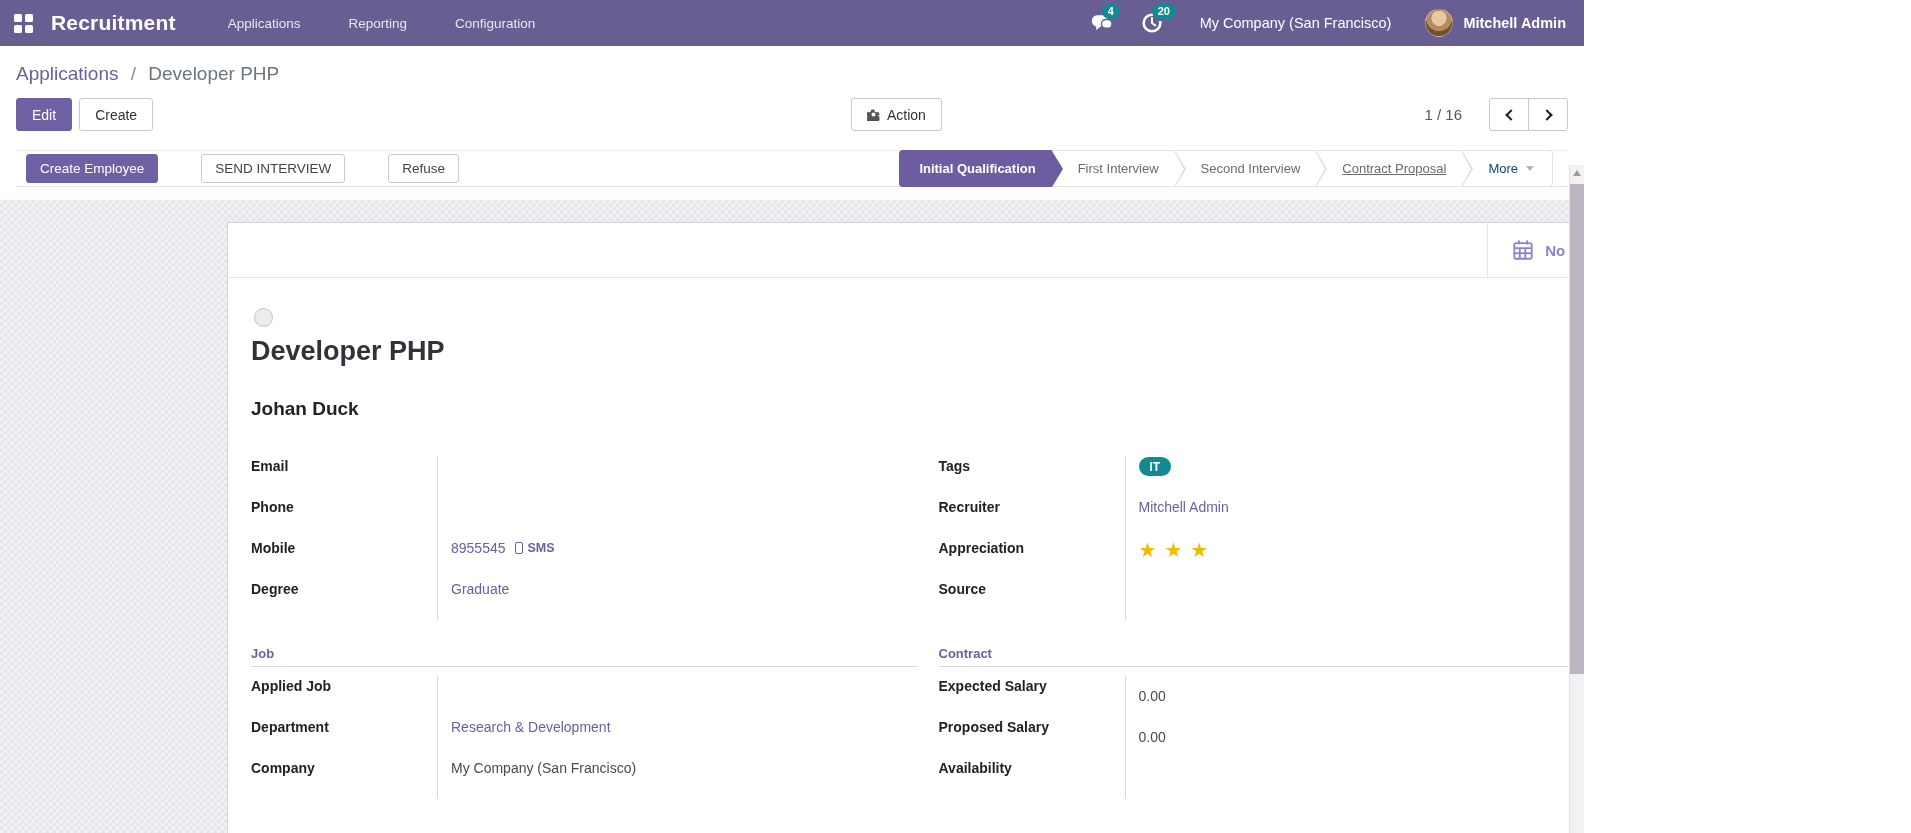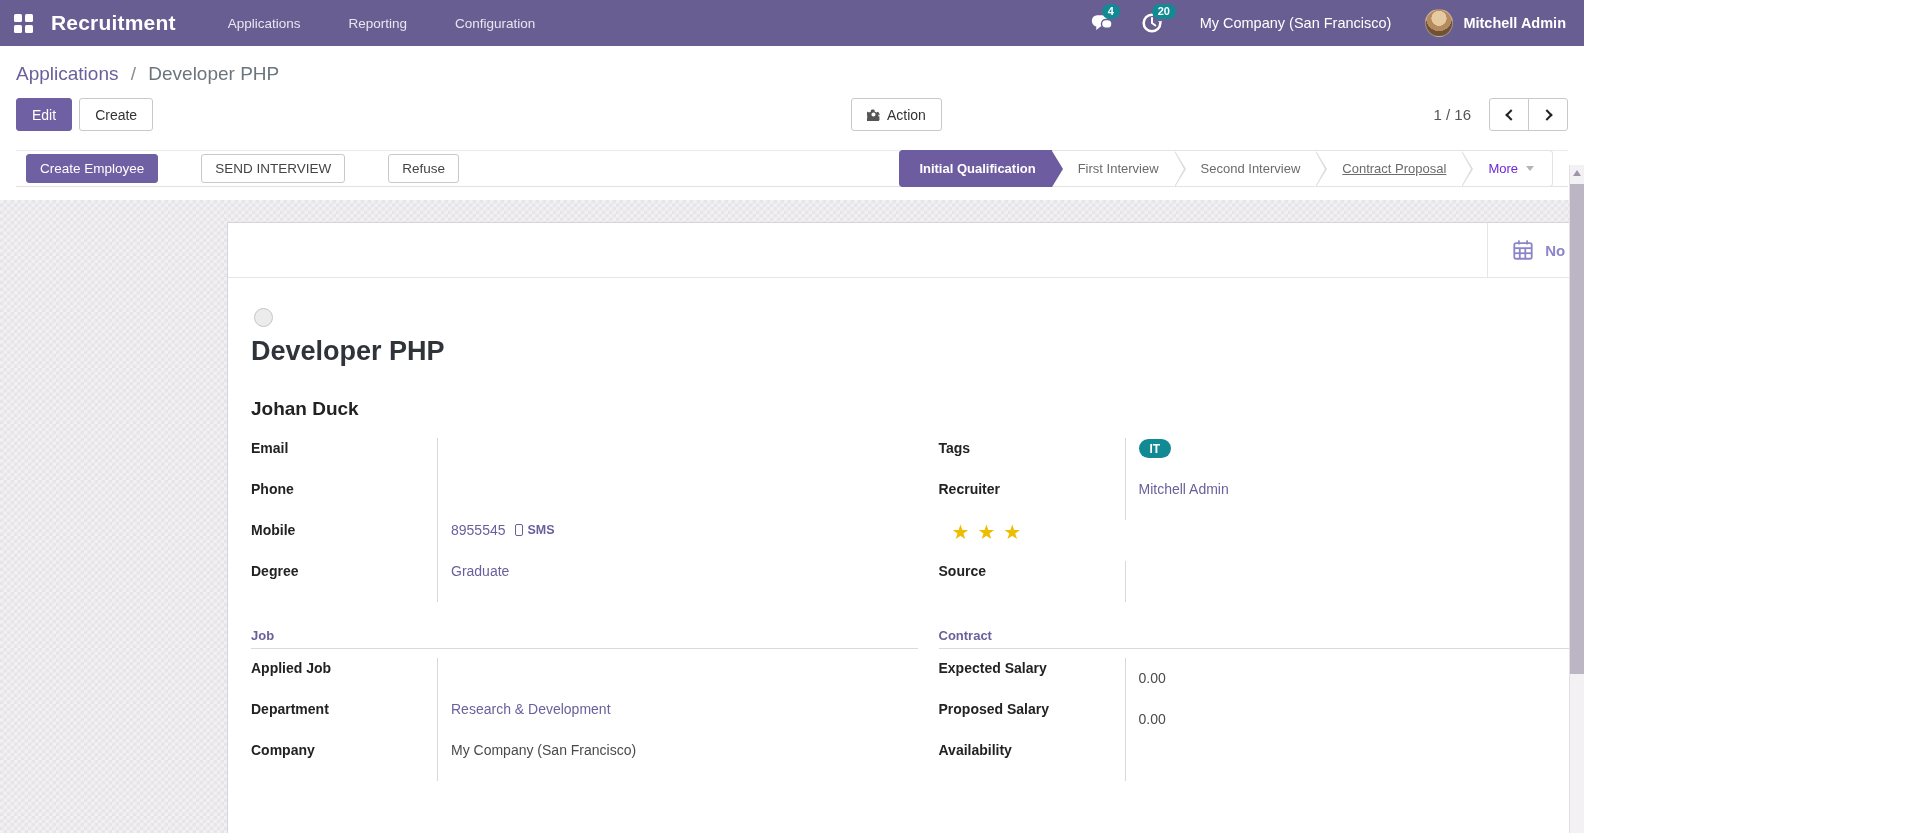--- a/index.html
+++ b/index.html
@@ -26,63 +26,63 @@
   .breadcrumb { padding-top:17px; font-size:19px; }
   .breadcrumb .bc-parent { color:var(--link,#6a5f9b); cursor:pointer; }
   .breadcrumb .bc-sep { color:#8b8b8b; margin:0 7px; }
   .breadcrumb .bc-current { color:#6c757d; }
   .cp-row { display:flex; align-items:center; margin-top:13px; height:33px; position:relative; }
   .btn { height:33px; padding:0 15px; font-size:14px; border-radius:3px; border:1px solid #c9c9c9; background:#fff; color:#333; display:inline-flex; align-items:center; gap:7px; cursor:pointer; font-family:inherit; }
   .btn-primary { background:var(--primary,#6f60a4); border-color:var(--primary,#6f60a4); color:#fff; }
   .btn-edit { margin-right:7px; }
   .btn-action { position:absolute; left:835px; }
   .pager { margin-left:auto; display:flex; align-items:center; }
-  .pager-count { font-size:15px; color:#555; margin-right:18px; }
+  .pager-count { font-size:15px; color:#555; margin-right:27px; }
   .pager-group { display:flex; }
   .pager-btn { width:40px; height:33px; background:#fff; border:1px solid #c9c9c9; display:flex; align-items:center; justify-content:center; cursor:pointer; }
   .pager-btn.prev { border-radius:3px 0 0 3px; }
   .pager-btn.next { border-radius:0 3px 3px 0; margin-left:-1px; }
   .chev { display:inline-block; width:8px; height:8px; border-left:2.5px solid #222; border-bottom:2.5px solid #222; }
   .chev.left { transform:rotate(45deg); margin-left:3px; }
   .chev.right { transform:rotate(-135deg); margin-right:3px; }
 
   
   .statusbar { margin-top:19px; height:37px; background:#fff; border-top:1px solid #ececec; border-bottom:1px solid #e2e2e2; display:flex; align-items:center; padding-left:10px; padding-right:15px;gap:36px; }
   .sb-btn { height:29px; padding:0 13px; font-size:13.5px; border-radius:3px; border:1px solid #c9c9c9; background:#fff; color:#444; margin-right:7px; cursor:pointer; font-family:inherit; }
   .sb-btn.primary { background:var(--primary,#6f60a4); border-color:var(--primary,#6f60a4); color:#fff; }
   .stages { margin-left:auto; display:flex; height:37px; }
   .stage { position:relative; background:#fff; color:#6b6b6b; font-size:13px; display:flex; align-items:center; padding:0 16px 0 26px; border-top:1px solid #e3e3e3; border-bottom:1px solid #e3e3e3; cursor:pointer; white-space:nowrap; }
   .stage::before { content:""; position:absolute; right:-11px; top:0; border-top:18.5px solid transparent; border-bottom:18.5px solid transparent; border-left:11px solid #dcdcdc; z-index:1; }
   .stage::after  { content:""; position:absolute; right:-9px;  top:0; border-top:18.5px solid transparent; border-bottom:18.5px solid transparent; border-left:10px solid #fff; z-index:2; }
   .stage:nth-child(1){z-index:6;} .stage:nth-child(2){z-index:5;} .stage:nth-child(3){z-index:4;} .stage:nth-child(4){z-index:3;text-decoration:underline;} .stage:nth-child(5){z-index:2;}
   .stage.active { background:var(--active-stage,#6d5c9f); color:#fff; border-color:var(--active-stage,#6d5c9f); border-radius:4px 0 0 4px; padding-left:20px; font-weight:bold; }
   .stage.active::before { border-left-color:var(--active-stage,#6d5c9f); }
   .stage.active::after  { border-left-color:var(--active-stage,#6d5c9f); }
-  .stage.more { color:#6d28d9; border-right:1px solid #e3e3e3; border-radius:0 4px 4px 0; padding-right:18px; }
+  .stage.more { color:#0c4a6e; border-right:1px solid #e3e3e3; border-radius:0 4px 4px 0; padding-right:18px; }
   .stage.more::before, .stage.more::after { display:none; }
   .caret-down { display:inline-block; margin-left:8px; border-left:4px solid transparent; border-right:4px solid transparent; border-top:5px solid #b5b5b5; }
 
   
   .content { position:absolute; left:0; right:0; top:200px; bottom:0; overflow:hidden;
     background-color:#f1f0f2;
     background-image:
       linear-gradient(45deg,#e6e4e8 25%,transparent 25%,transparent 75%,#e6e4e8 75%),
       linear-gradient(45deg,#e6e4e8 25%,transparent 25%,transparent 75%,#e6e4e8 75%);
     background-size:7px 7px; background-position:0 0,3.5px 3.5px; }
   .card { margin:22px 0 0 227px; width:1424px; height:760px; background:#fff; border:1px solid #d7d5da; }
 
   .meeting-row { height:55px; border-bottom:1px solid #e6e6e6; display:flex; justify-content:flex-end; }
   .meeting-btn { display:flex; align-items:center; gap:11px; padding:0 24px; border-left:1px solid #e6e6e6; color:var(--lavender,#8d85c9); font-weight:bold; font-size:15px; cursor:pointer; background:#fff; border-top:none; border-bottom:none; border-right:none; font-family:inherit; }
 
   .sheet { padding:30px 24px 0 23px; }
   .kanban-circle { width:19px; height:19px; border-radius:50%; background:#ececec; border:1px solid #c5c5c5; margin-left:3px; cursor:pointer; }
   .form-title { font-size:27px; font-weight:bold; color:#2f343a; margin-top:9px; }
   .applicant-name { font-size:19px; font-weight:bold; color:#222; margin-top:31px; }
 
-  .grid { display:flex; margin-top:18px; }
+  .grid { display:flex; margin-top:36px; }
   .group { width:689px; }
   .frow { display:flex; min-height:41px; }
   .flabel { width:187px; border-right:1px solid #d9d9d9; font-size:14px; font-weight:bold; color:#222; padding-top:2px; }
   .fvalue { flex:1; padding-left:13px; font-size:14px; color:#4a4a4a; padding-top:2px; display:flex; align-items:flex-start; gap:9px; }
   .fvalue.link { color:var(--link,#6a5f9b); cursor:pointer; }
   .fvalue .val-link { color:var(--link,#6a5f9b); cursor:pointer; }
   .tag-pill { background:var(--teal,#128a94); color:#fff; font-size:12px; font-weight:bold; border-radius:11px; padding:3.5px 11px; line-height:1; margin-top:-1px; }
   .stars { color:var(--star,#eebc00); font-size:20px; letter-spacing:8px; line-height:1; cursor:pointer; }
   .phone-icon { display:inline-block; width:8px; height:12px; border:1.5px solid var(--link,#6a5f9b); border-radius:2px; margin-top:2px; }
   .sms-label { font-weight:bold; font-size:12.5px; color:var(--link,#6a5f9b); margin-left:-4px; padding-top:1px; cursor:pointer; }
@@ -232,20 +232,21 @@
               <div class="flabel">Tags</div>
               <div class="fvalue">
                 <span class="tag-pill">IT</span>
               </div>
             </div>
             <div class="frow">
               <div class="flabel">Recruiter</div>
               <div class="fvalue link">Mitchell Admin</div>
             </div>
             <div class="frow">
+              <div class="flabel">Appreciation</div>
               <div class="fvalue">
                 <span class="stars">★★★</span>
               </div>
             </div>
             <div class="frow">
               <div class="flabel">Source</div>
               <div class="fvalue"></div>
             </div>
           </div>
         </div>

